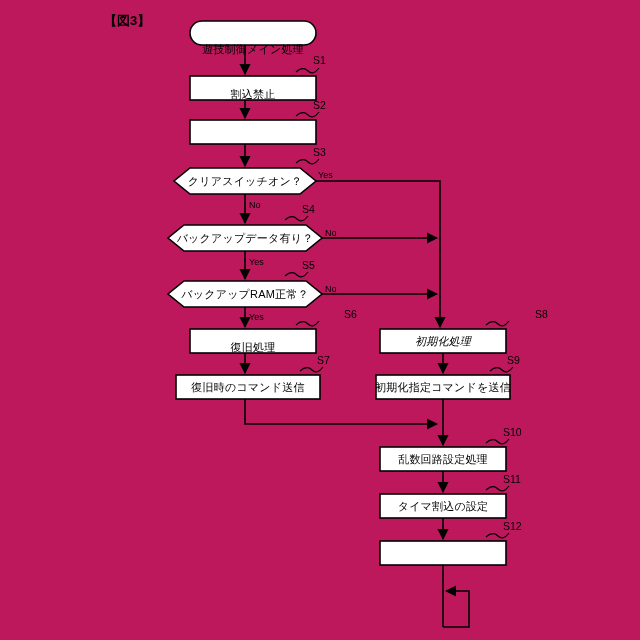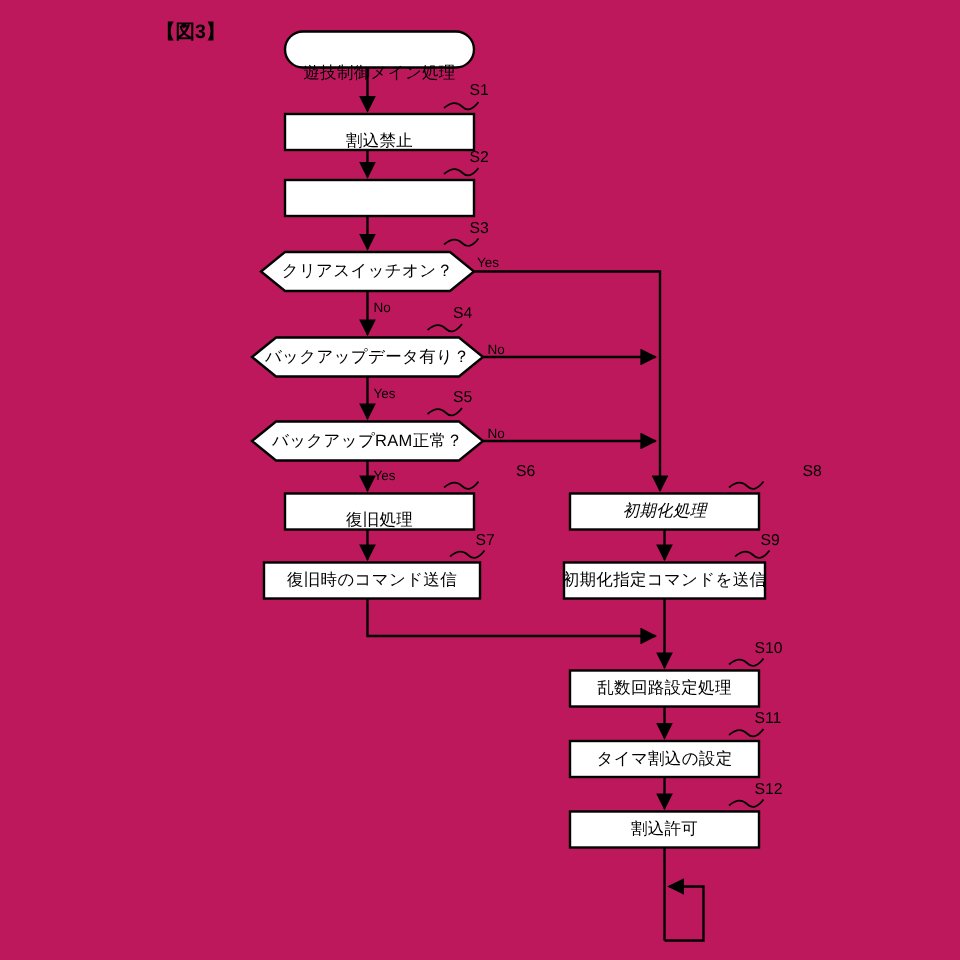--- a/index.html
+++ b/index.html
@@ -149,21 +149,20 @@
   <div class="node-text" style="left:176px; top:375px; width:144px; height:24px;">復旧時のコマンド送信</div>
 
   <div class="node-text" style="left:380px; top:329px; width:126px; height:24px;font-style:italic;">初期化処理</div>
 
   <div class="node-text" style="left:376px; top:375px; width:134px; height:24px;">初期化指定コマンドを送信</div>
 
   <div class="node-text" style="left:380px; top:447px; width:126px; height:24px;">乱数回路設定処理</div>
 
   <div class="node-text" style="left:380px; top:494px; width:126px; height:24px;">タイマ割込の設定</div>
 
-  <div class="node-text" style="left:380px; top:541px; width:126px; height:24px;">割込許可</div>
 
   <svg width="640" height="640" style="position:absolute;left:0;top:0;pointer-events:none;">
     <g fill="none" stroke="#000" stroke-width="1.2">
       <path d="M 296 72  q 7 -6 12 -1 q 5 5 11 -3"></path>
       <path d="M 296 116 q 7 -6 12 -1 q 5 5 11 -3"></path>
       <path d="M 296 163 q 7 -6 12 -1 q 5 5 11 -3"></path>
       <path d="M 285 220 q 7 -6 12 -1 q 5 5 11 -3"></path>
       <path d="M 285 276 q 7 -6 12 -1 q 5 5 11 -3"></path>
       <path d="M 296 325 q 7 -6 12 -1 q 5 5 11 -3"></path>
       <path d="M 300 371 q 7 -6 12 -1 q 5 5 11 -3"></path>

